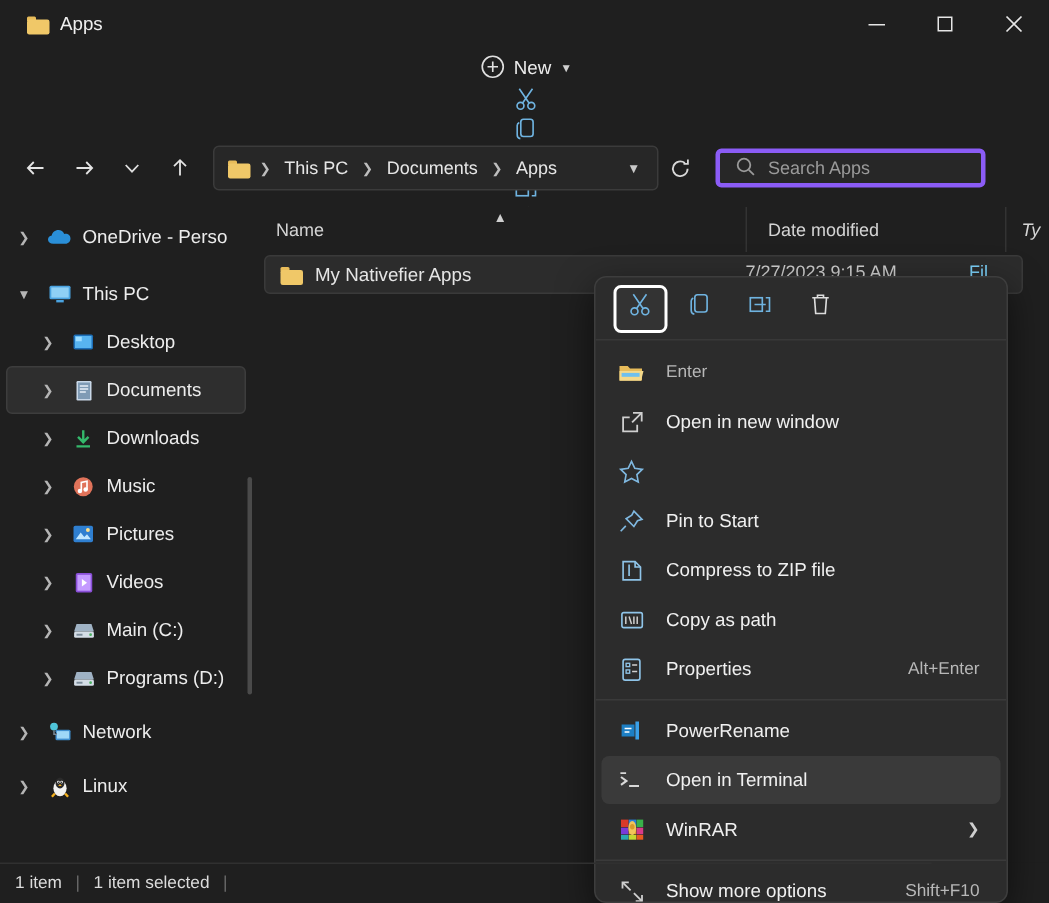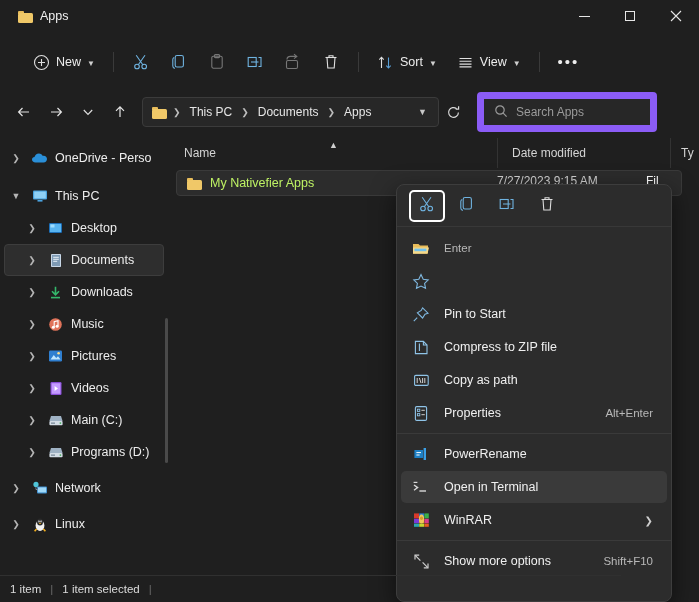--- a/index.html
+++ b/index.html
@@ -39,21 +39,21 @@
     width:46px; height:32px; display:flex; align-items:center; justify-content:center;
     color:#e6e6e6; font-size:13px; line-height:1;
   }
   .wc-min { width:11px; height:1px; background:#e6e6e6; display:block; }
   .wc-max { width:10px; height:10px; border:1px solid #e6e6e6; display:block; }
   .wc-close svg { display:block; }
 
   
   .cmdbar {
     position:absolute; left:0; top:36px; width:699px; height:52px;
-    display:flex; align-items:center; padding-left:24px; gap:2px;
+    display:flex; align-items:center; padding-left:2px; gap:2px;flex-direction:column;
   }
   .cmd-btn {
     height:32px; display:flex; align-items:center; gap:6px;
     padding:0 9px; border-radius:4px; font-size:12.5px; color:#ececec;
     white-space:nowrap;
   }
   .cmd-sep { width:1px; height:20px; background:#3a3a3a; margin:0 7px; }
   .chev { font-size:8px; color:#cfcfcf; transform:translateY(1px); }
   .icosvg { display:block; }
 
@@ -72,22 +72,22 @@
     border:1px solid #3b3b3b; border-radius:4px; background:#272727;
     display:flex; align-items:center; padding:0 6px; gap:3px;
     font-size:12px; color:#e6e6e6;
   }
   .crumb { padding:2px 5px; border-radius:3px; white-space:nowrap; }
   .crumb-sep { color:#bdbdbd; font-size:9px; padding:0 1px; }
   .addr-spacer { flex:1; }
   .addr-chev { color:#c8c8c8; font-size:9px; padding:0 5px; }
   .refresh { width:28px; height:28px; display:flex; align-items:center; justify-content:center; color:#d8d8d8; }
   .searchbox {
-    margin-left:10px; width:180px; height:40px;
-    border:7px solid #8b5cf6; border-radius:4px; background:#272727;
+    margin-left:10px; width:180px; height:26px;
+    border:3px solid #8b5cf6; border-radius:4px; background:#272727;
     display:flex; align-items:center; gap:8px; padding:0 10px;
     font-size:12px; color:#9a9a9a;
   }
 
   
   .sidebar {
     position:absolute; left:0; top:138px; width:170px; height:437px;
     overflow:hidden; background:#1f1f1f;
   }
   .tree-item {
@@ -117,26 +117,26 @@
   }
   .col.first { border-left:none; }
   .sortcaret {
     position:absolute; left:50%; top:2px; transform:translateX(-50%);
     color:#cfcfcf; font-size:9px;
   }
   .rowsel {
     position:absolute; left:6px; top:32px; width:506px; height:26px;
     background:#2c2c2c; border:1px solid #3a3a3a; border-radius:4px;
     display:flex; align-items:center; padding-left:8px; gap:8px;
-    font-size:12.5px; color:#bef264;
+    font-size:12.5px; color:#e5e5e5;
   }
   .rowdate {
     position:absolute; left:327px; top:36px; font-size:12px; color:#d0d0d0;
   }
-  .rowtype { position:absolute; left:476px; top:36px; font-size:12px; color:#ffffff; }
+  .rowtype { position:absolute; left:476px; top:36px; font-size:12px; color:#7dd3fc; }
 
   
   .statusbar {
     position:absolute; left:0; bottom:0; width:621px; height:27px;
     border-top:1px solid #303030;
     display:flex; align-items:center; padding-left:10px;
     font-size:11.5px; color:#dcdcdc; gap:9px;
   }
   .st-sep { color:#6a6a6a; }
 
@@ -508,21 +508,21 @@
 
 <div class="listpane">
   <div class="colhdr">
     <div class="col first" style="width:327px;">
       <span class="sortcaret">▲</span>
       <span>Name</span>
     </div>
     <div class="col" style="width:173px;">
       <span>Date modified</span>
     </div>
-    <div class="col" style="width:27px;padding-left:10px;">
+    <div class="col" style="width:27px;padding-left:10px;font-style:italic;">
       <span>Ty</span>
     </div>
   </div>
 
   <div class="rowsel">
     <span class="folder-ico" style="margin-left:2px;"></span>
     <span>My Nativefier Apps</span>
   </div>
   <div class="rowdate">7/27/2023 9:15 AM</div>
   <div class="rowtype">Fil</div>
@@ -574,20 +574,31 @@
       <span class="ctx-ico">
         <svg width="18" height="15" viewBox="0 0 18 15">
           <path d="M1 3 H6.5 L8 4.6 H16 V12.6 H1 Z" fill="#e8bc5a"></path>
           <path d="M1 6.4 H17 L15.4 12.8 H1 Z" fill="#f5d98a"></path>
           <rect x="2.4" y="7.6" width="12" height="2.6" fill="#6fc0ee"></rect>
         </svg>
       </span>
       <span class="ctx-accel">Enter</span>
     </div>
 
+    <div class="ctx-item">
+      <span class="ctx-ico">
+        <svg width="17" height="17" viewBox="0 0 17 17">
+          <path d="M9 2.2 H14.8 V8" stroke="#cfcfcf" stroke-width="1.2" fill="none"></path>
+          <path d="M14.6 2.4 L8.4 8.6" stroke="#cfcfcf" stroke-width="1.2"></path>
+          <path d="M11.8 10.2 V14.6 H2.4 V5.2 H6.8" stroke="#cfcfcf" stroke-width="1.2" fill="none"></path>
+        </svg>
+      </span>
+      <span class="ctx-label">Open in new window</span>
+      <span class="ctx-accel"></span>
+    </div>
 
     <div class="ctx-item">
       <span class="ctx-ico">
         <svg width="18" height="17" viewBox="0 0 18 17">
           <path d="M9 1.6 L11.2 6.2 L16.2 6.9 L12.6 10.4 L13.5 15.3 L9 13 L4.5 15.3 L5.4 10.4 L1.8 6.9 L6.8 6.2 Z" stroke="#7fb8e0" stroke-width="1.1" fill="none"></path>
         </svg>
       </span>
       <span class="ctx-accel"></span>
     </div>
 

